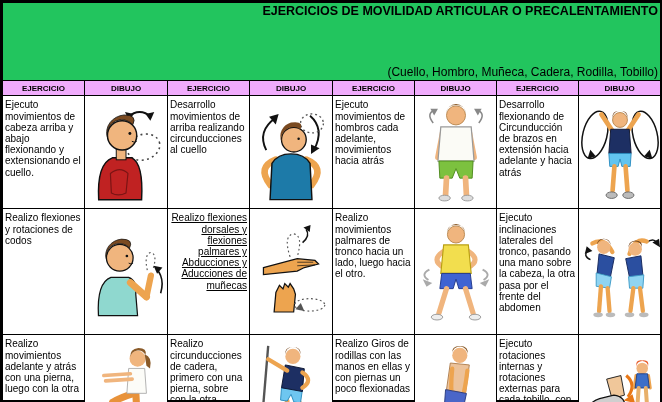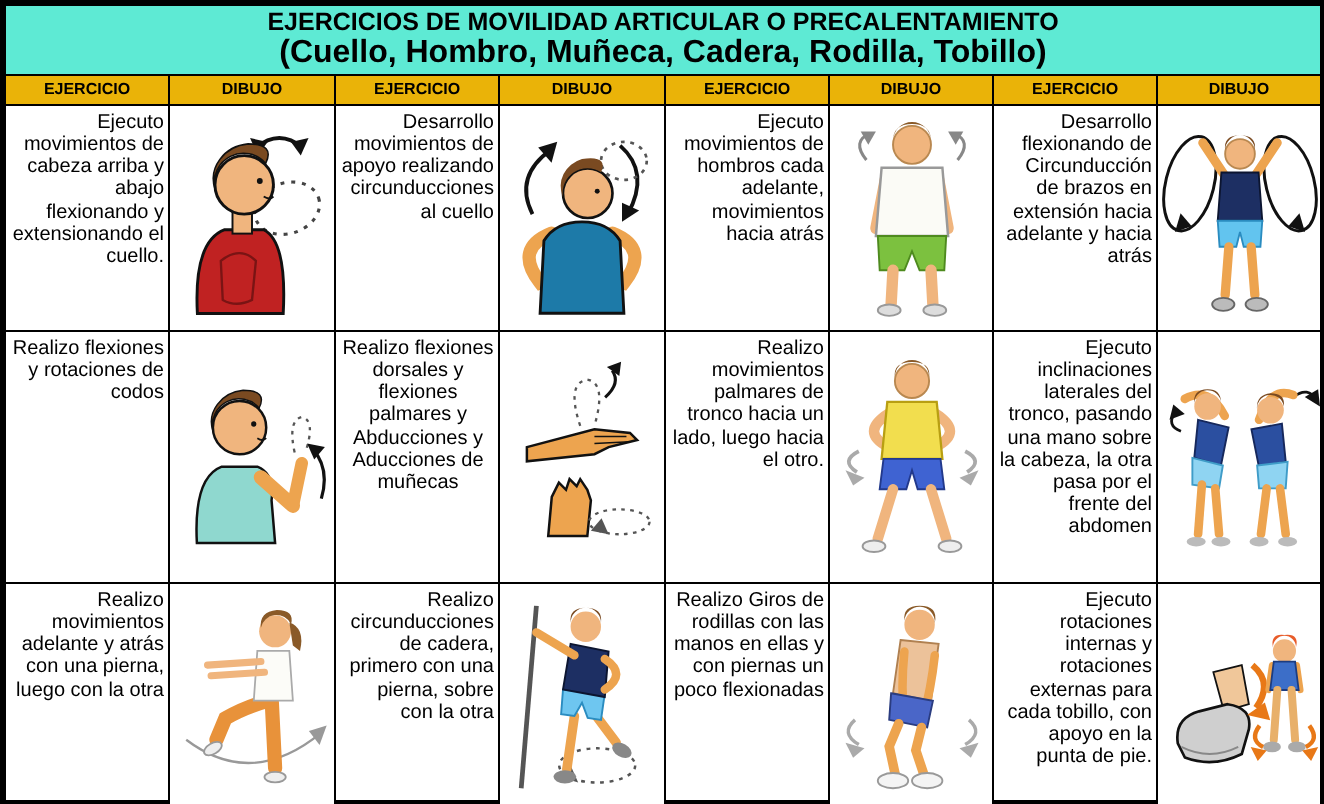--- a/index.html
+++ b/index.html
@@ -1,25 +1,25 @@
 <!DOCTYPE html>
 <html><head>
 <meta charset="utf-8">
 <style>
   html,body{margin:0;padding:0;background:#fff;}
   body{width:662px;height:402px;font-family:"Liberation Sans",sans-serif;color:#000;}
   .sheet{width:658px;height:398px;border:2px solid #000;box-sizing:content-box;}
   table{border-collapse:collapse;width:658px;height:398px;table-layout:fixed;}
   td{border:1px solid #000;padding:0;vertical-align:top;overflow:hidden;}
-  .title-cell{background:#5eead4;text-align:center;vertical-align:middle;padding:1px 2px;}
+  .title-cell{background:#22c55e;text-align:right;vertical-align:middle;padding:1px 2px;}
   .title-line1{font-weight:bold;font-size:12.5px;line-height:1.12;}
-  .title-line2{font-weight:bold;font-size:16px;line-height:1.12;}
-  .hdr{background:#eab308;font-weight:bold;font-size:8px;text-align:center;vertical-align:middle;height:14px;}
-  .ex{font-size:10px;line-height:1.12;text-align:right;padding:3px 2px 1px 2px;}
-  .ex.left{text-align:center;padding-left:3px;}
+  .title-line2{font-weight:normal;font-size:12px;line-height:1.12;margin-top:48px;}
+  .hdr{background:#f0abfc;font-weight:bold;font-size:8px;text-align:center;vertical-align:middle;height:14px;}
+  .ex{font-size:10px;line-height:1.12;text-align:left;padding:3px 2px 1px 2px;}
+  .ex.left{text-align:right;padding-left:3px;text-decoration:underline;}
   .fig{text-align:center;vertical-align:middle;background:#fff;}
   .fig svg{display:block;margin:0 auto;}
 </style>
 </head>
 <body>
 
 <div class="sheet">
 <table>
   <colgroup>
     <col style="width:82px">
@@ -59,21 +59,21 @@
         <ellipse cx="58" cy="45" rx="17" ry="13" fill="none" stroke="#444" stroke-width="1.6" stroke-dasharray="2,3.5" transform="rotate(-18 58 45)"></ellipse>
         <path d="M12,99 Q10,62 26,56 L46,56 Q58,62 56,99 Z" fill="#c02222" stroke="#111" stroke-width="1.5"></path>
         <path d="M24,72 q10,-8 18,0 l-2,20 q-8,4 -15,0 Z" fill="none" stroke="#7a1414" stroke-width="1.2"></path>
         <rect x="30" y="46" width="10" height="12" fill="#f0b57e" stroke="#111"></rect>
         <circle cx="36" cy="33" r="15" fill="#f0b57e" stroke="#111" stroke-width="1.5"></circle>
         <path d="M21,35 A15,15 0 0 1 47,22 Q52,12 38,12 A20,18 0 0 0 21,35 Z" fill="#7a4a21" stroke="#111" stroke-width="0.8"></path>
         <circle cx="44" cy="31" r="1.5" fill="#111"></circle>
         <path d="M46,39 q3,2 5,0" stroke="#111" fill="none" stroke-width="1"></path>
       </svg>
     </td>
-    <td class="ex">Desarrollo movimientos de apoyo realizando circunducciones al cuello</td>
+    <td class="ex">Desarrollo movimientos de arriba realizando circunducciones al cuello</td>
     <td class="fig">
       <svg width="80" height="98" viewBox="0 0 84 100">
         <path d="M16,48 Q6,28 26,14" fill="none" stroke="#111" stroke-width="2"></path>
         <polygon points="29,10 19,13 26,21" fill="#111"></polygon>
         <path d="M62,12 Q78,26 66,48" fill="none" stroke="#111" stroke-width="2"></path>
         <polygon points="63,52 63,42 72,46" fill="#111"></polygon>
         <ellipse cx="64" cy="20" rx="12" ry="10" fill="none" stroke="#555" stroke-width="1.4" stroke-dasharray="2,3"></ellipse>
         <path d="M26,58 Q6,66 20,84 L30,80" fill="none" stroke="#eda44f" stroke-width="7" stroke-linecap="round"></path>
         <path d="M58,58 Q78,66 64,84 L54,80" fill="none" stroke="#eda44f" stroke-width="7" stroke-linecap="round"></path>
         <path d="M20,100 L22,62 Q28,52 42,52 Q56,52 62,62 L64,100 Z" fill="#1d7aa8" stroke="#111" stroke-width="1.5"></path>

